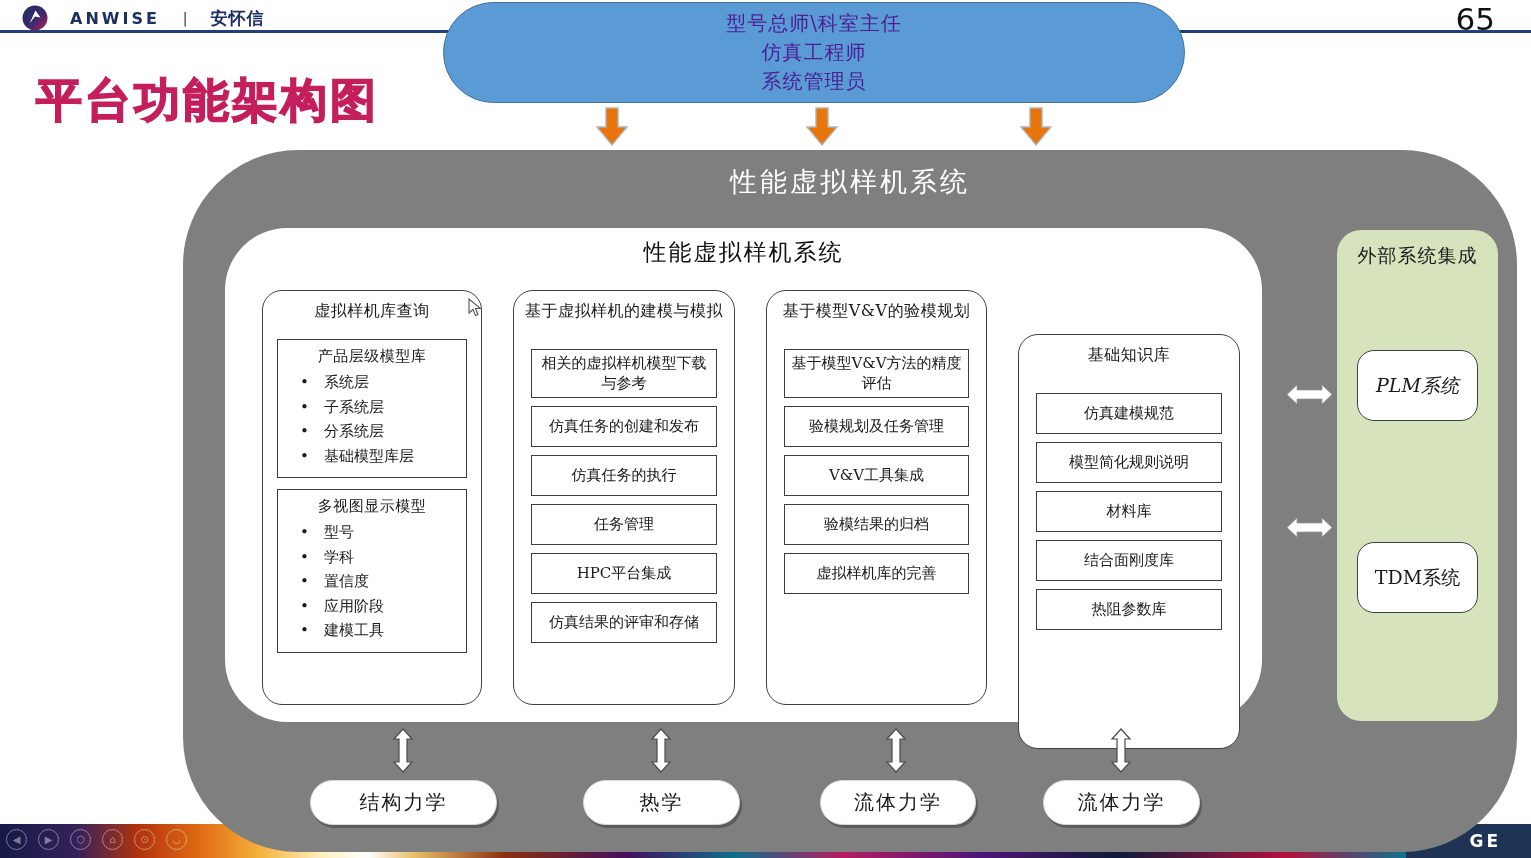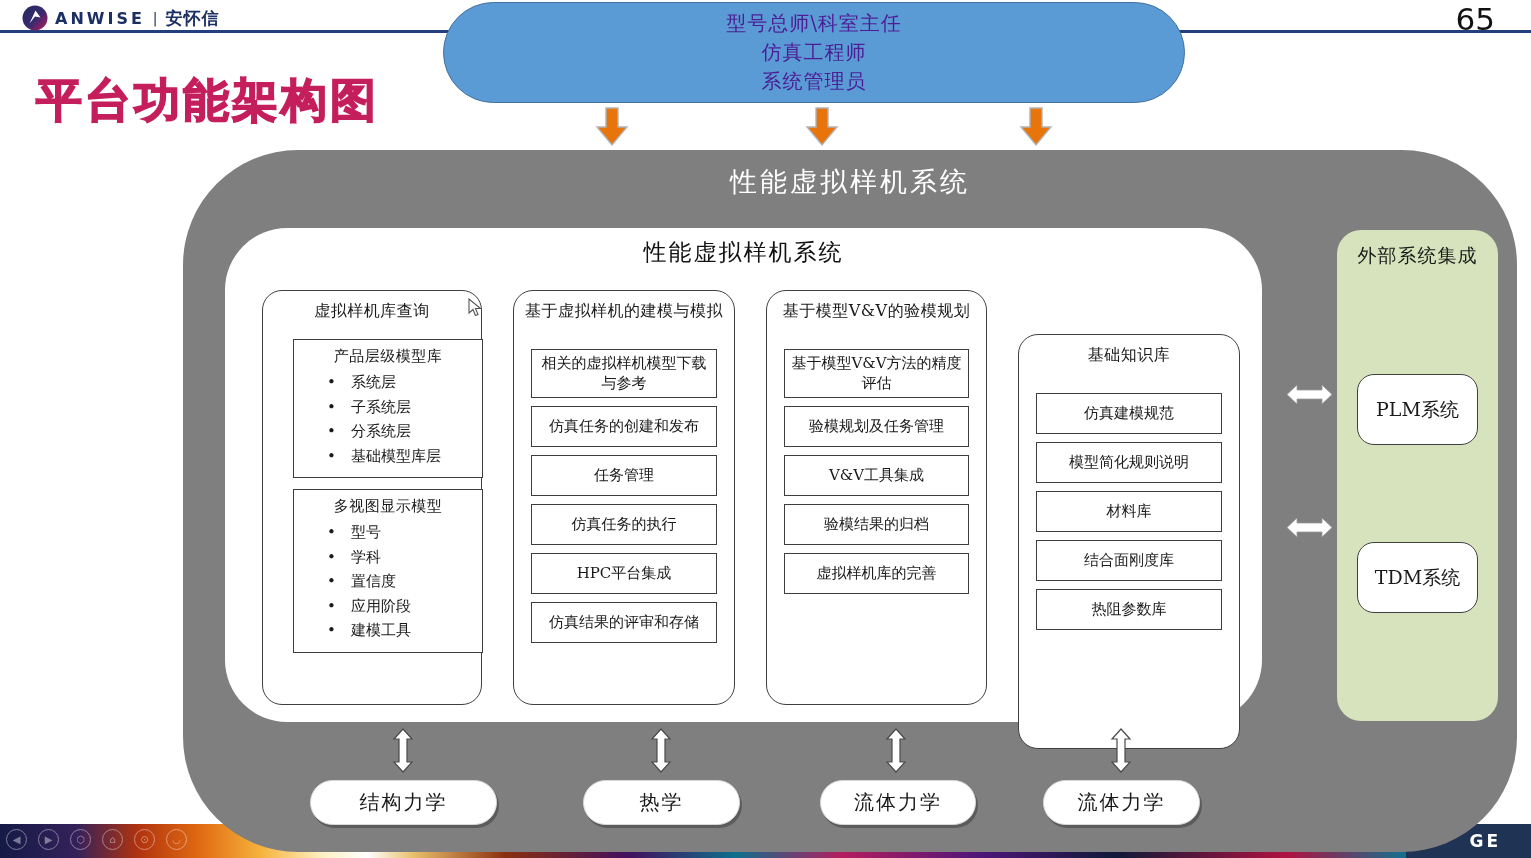--- a/index.html
+++ b/index.html
@@ -2,21 +2,21 @@
 <html><head>
 <meta charset="utf-8">
 <style>
   * { margin:0; padding:0; box-sizing:border-box; }
   html,body { background:#ffffff; }
   .slide {
     position:relative; width:1531px; height:858px; background:#fff; overflow:hidden;
     font-family:"DejaVu Serif","Liberation Serif",serif; color:#1a1a1a;
   }
   
-  .logo { position:absolute; top:5px; left:22px; display:flex; align-items:center; gap:7px; z-index:6; }
+  .logo { position:absolute; top:5px; left:22px; display:flex; align-items:center; gap:22px; z-index:6; }
   .brand { font-family:"DejaVu Sans","Liberation Sans",sans-serif; font-weight:bold; color:#1c2f63; font-size:16px; letter-spacing:3px; }
   .brand-sep { color:#1c2f63; font-size:14px; font-weight:normal; margin:0 1px; font-family:"DejaVu Sans",sans-serif;}
   .brand-cn { font-family:"DejaVu Sans","Liberation Sans",sans-serif; font-weight:bold; color:#1c2f63; font-size:17px; letter-spacing:1px; }
   .header-rule { position:absolute; top:30px; left:0; width:1531px; height:3px; background:#24407c; z-index:1; }
   .page-number { position:absolute; top:1px; right:36px; font-size:31px; color:#111; font-family:"DejaVu Sans","Liberation Sans",sans-serif; z-index:6; }
   .slide-title {
     position:absolute; left:36px; top:70px; font-family:"DejaVu Sans","Liberation Sans",sans-serif;
     font-weight:900; font-size:46px; color:#c41e5c; letter-spacing:3px; z-index:4;
     -webkit-text-stroke:1.5px #c41e5c;
   }
@@ -39,34 +39,34 @@
   
   .col { position:absolute; top:62px; height:415px; background:#fff; border:1.4px solid #404040; border-radius:20px; }
   .col1{left:37px;width:220px;} .col2{left:288px;width:222px;} .col3{left:541px;width:221px;} .col4{left:793px;width:222px;margin-top:44px;}
   .col-title { text-align:center; margin-top:10px; font-size:16px; letter-spacing:.5px; }
   .col-items { display:flex; flex-direction:column; gap:8px; padding:27px 17px 0; }
   .item {
     border:1.3px solid #3d3d3d; min-height:41px; background:#fff;
     display:flex; align-items:center; justify-content:center;
     text-align:center; font-size:15px; line-height:1.35; padding:3px 6px;
   }
-  .group { position:absolute; left:14px; width:190px; border:1.3px solid #3d3d3d; background:#fff; padding:7px 15px 9px;margin-left:16px; }
+  .group { position:absolute; left:14px; width:190px; border:1.3px solid #3d3d3d; background:#fff; padding:7px 4px 9px; }
   .group-a { top:48px; } .group-b { top:198px; }
   .group-title { text-align:center; font-size:15px; margin-bottom:4px; letter-spacing:.5px; }
   .bullet { position:relative; padding-left:42px; font-size:15px; line-height:24.5px; }
   .bullet::before { content:"•"; position:absolute; left:18px; font-size:15px; }
   
   .green-panel { position:absolute; left:1154px; top:80px; width:161px; height:491px; background:#d6e3bc; border-radius:24px; }
   .green-title { text-align:center; margin-top:13px; font-size:19px; letter-spacing:1px; }
   .ext-box {
     position:absolute; left:20px; width:121px; height:71px; background:#fff;
     border:1.4px solid #404040; border-radius:17px;
     display:flex; align-items:center; justify-content:center; font-size:19px;
   }
-  .ext-plm { top:144px; } .ext-tdm { top:268px;margin-top:44px; }
+  .ext-plm { top:120px;font-style:italic; } .ext-tdm { top:268px;margin-top:44px; }
   .h-arrow { position:absolute; left:1103px; width:47px; height:25px; }
   .ha1{top:232px;} .ha2{top:365px;}
   
   .disc {
     position:absolute; top:630px; height:45px; background:#fff; border-radius:23px;
     display:flex; align-items:center; justify-content:center; font-size:20px; letter-spacing:2px;
     box-shadow:2px 3px 0 rgba(50,50,50,.45); border:1px solid #d9d9d9;
   }
   .disc1{left:127px;width:187px;} .disc2{left:400px;width:157px;} .disc3{left:637px;width:156px;} .disc4{left:860px;width:157px;}
   .v-arrow { position:absolute; top:578px; width:24px; height:45px; }
@@ -166,22 +166,22 @@
           <div class="bullet">应用阶段</div>
           <div class="bullet">建模工具</div>
         </div>
       </div>
 
       <div class="col col2">
         <div class="col-title">基于虚拟样机的建模与模拟</div>
         <div class="col-items">
           <div class="item">相关的虚拟样机模型下载与参考</div>
           <div class="item">仿真任务的创建和发布</div>
+          <div class="item">仿真任务的执行</div>
           <div class="item">任务管理</div>
-          <div class="item">仿真任务的执行</div>
           <div class="item">HPC平台集成</div>
           <div class="item">仿真结果的评审和存储</div>
         </div>
       </div>
 
       <div class="col col3">
         <div class="col-title">基于模型V&amp;V的验模规划</div>
         <div class="col-items">
           <div class="item">基于模型V&amp;V方法的精度评估</div>
           <div class="item">验模规划及任务管理</div>

